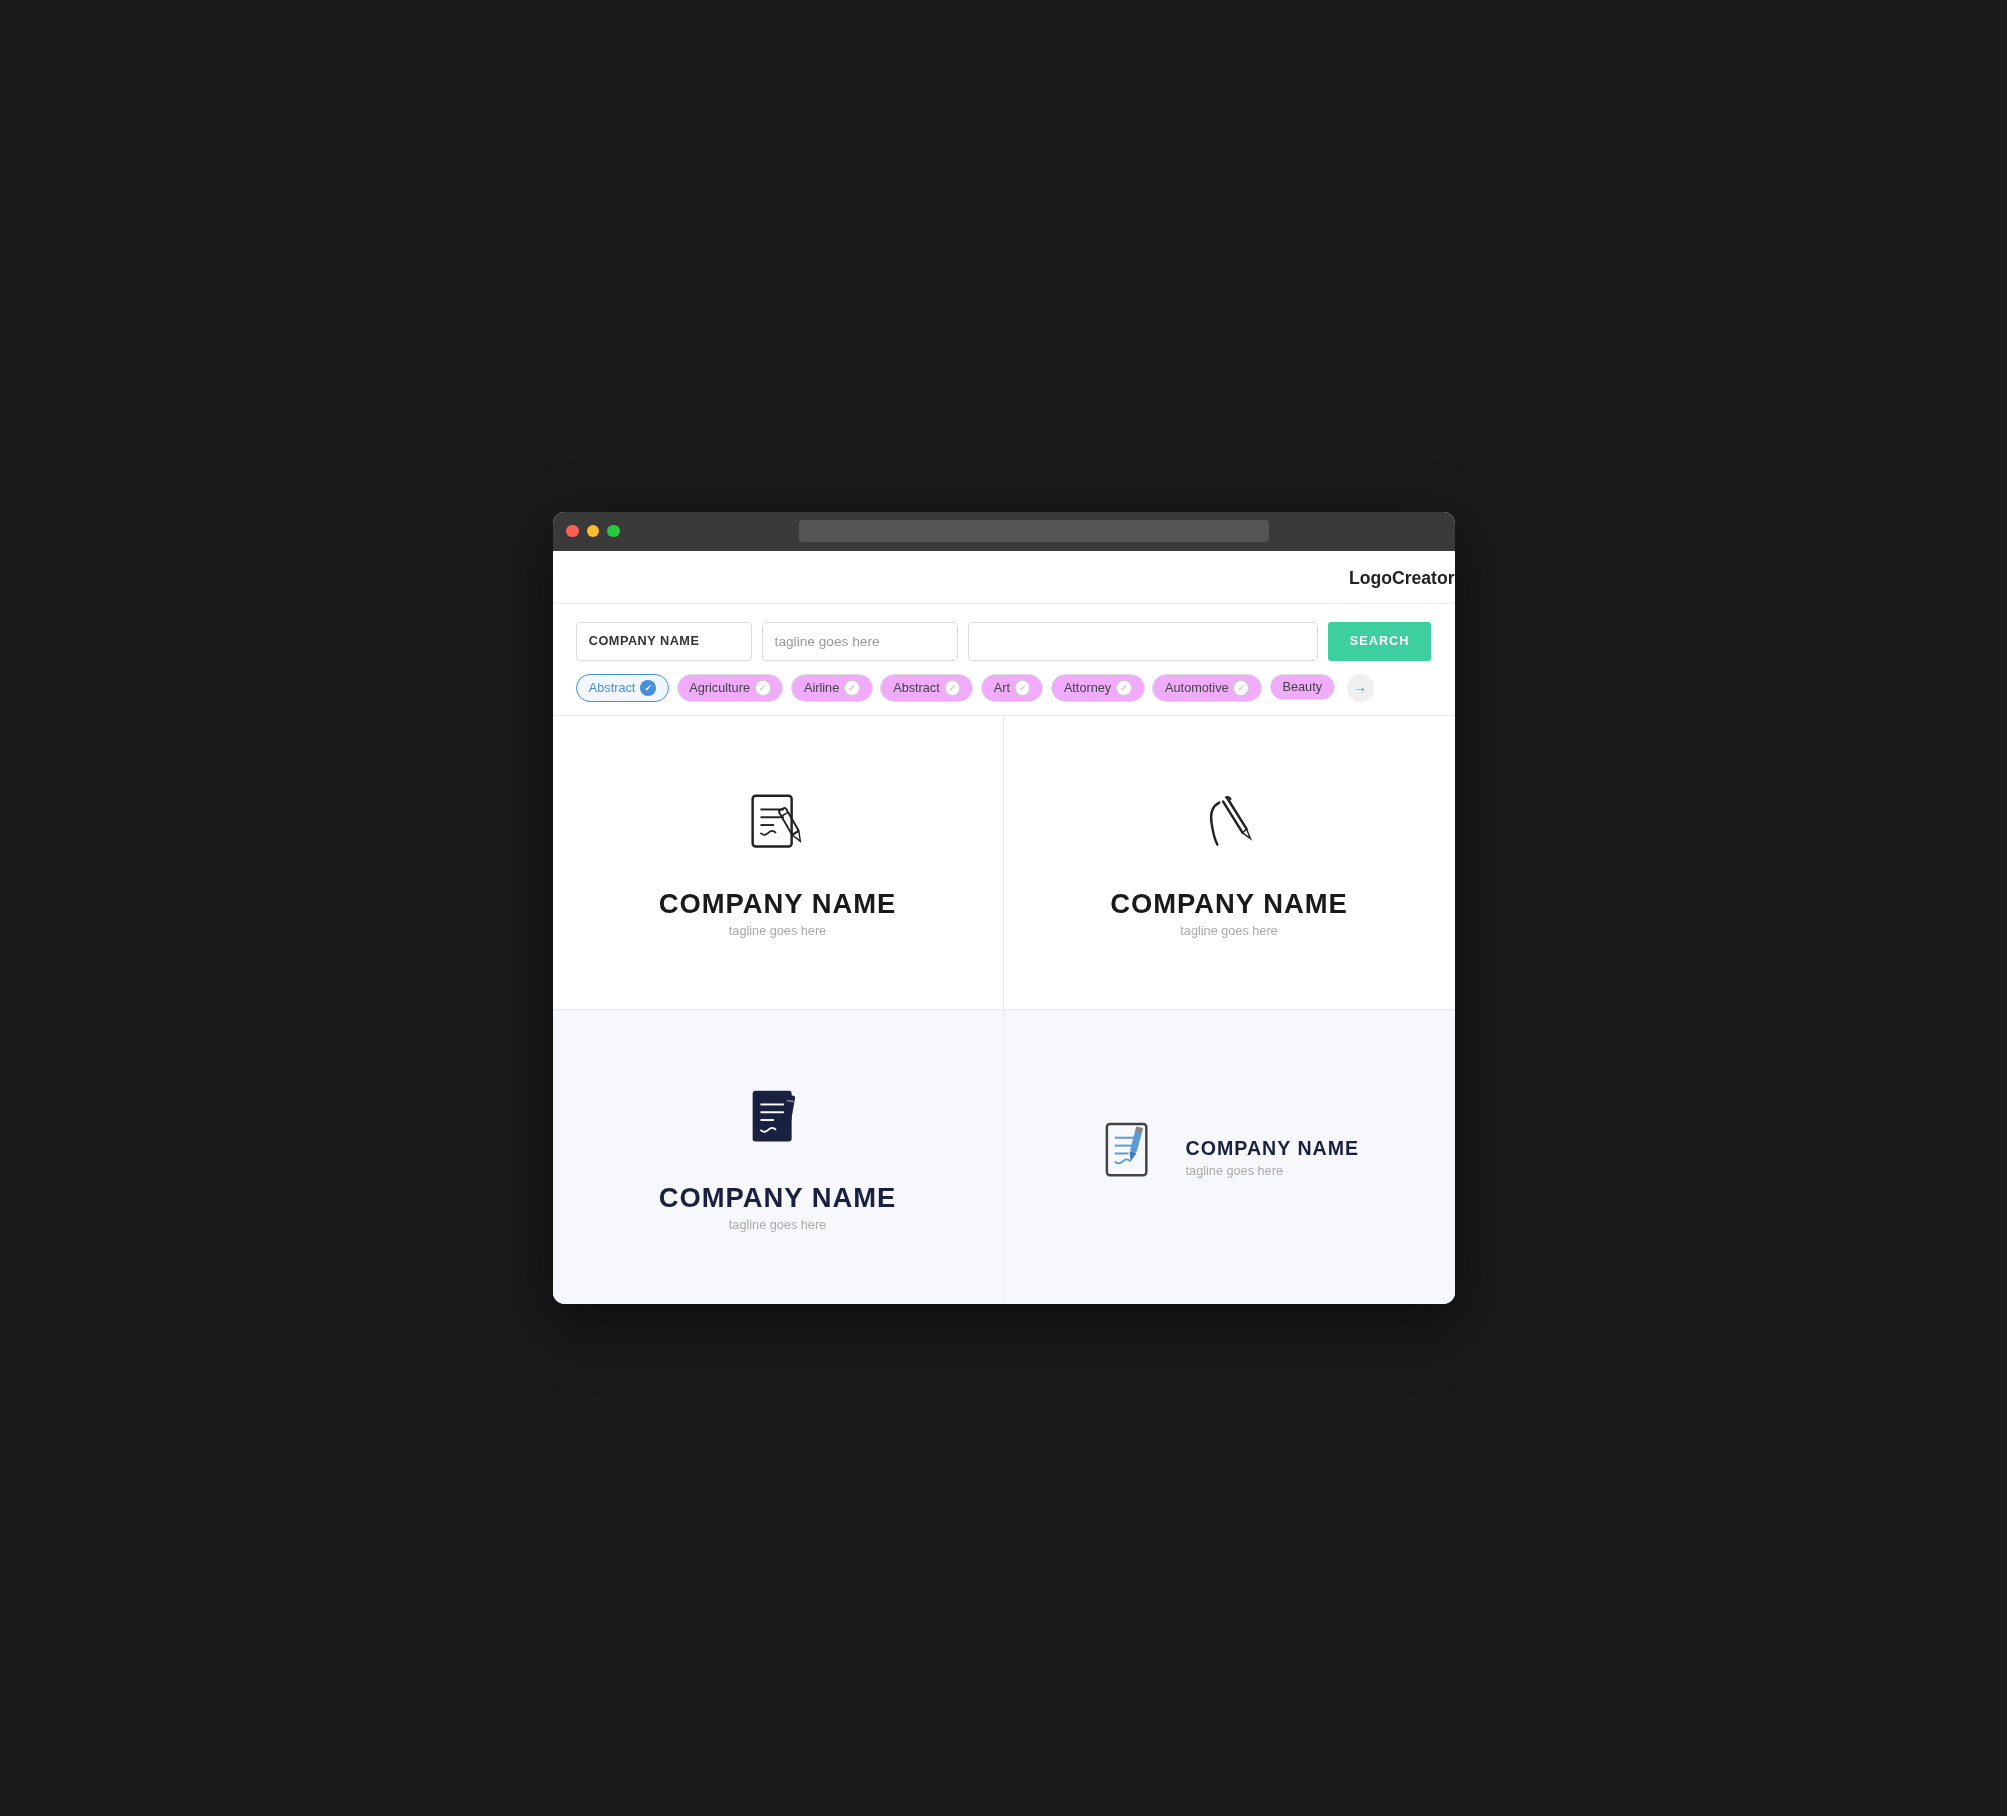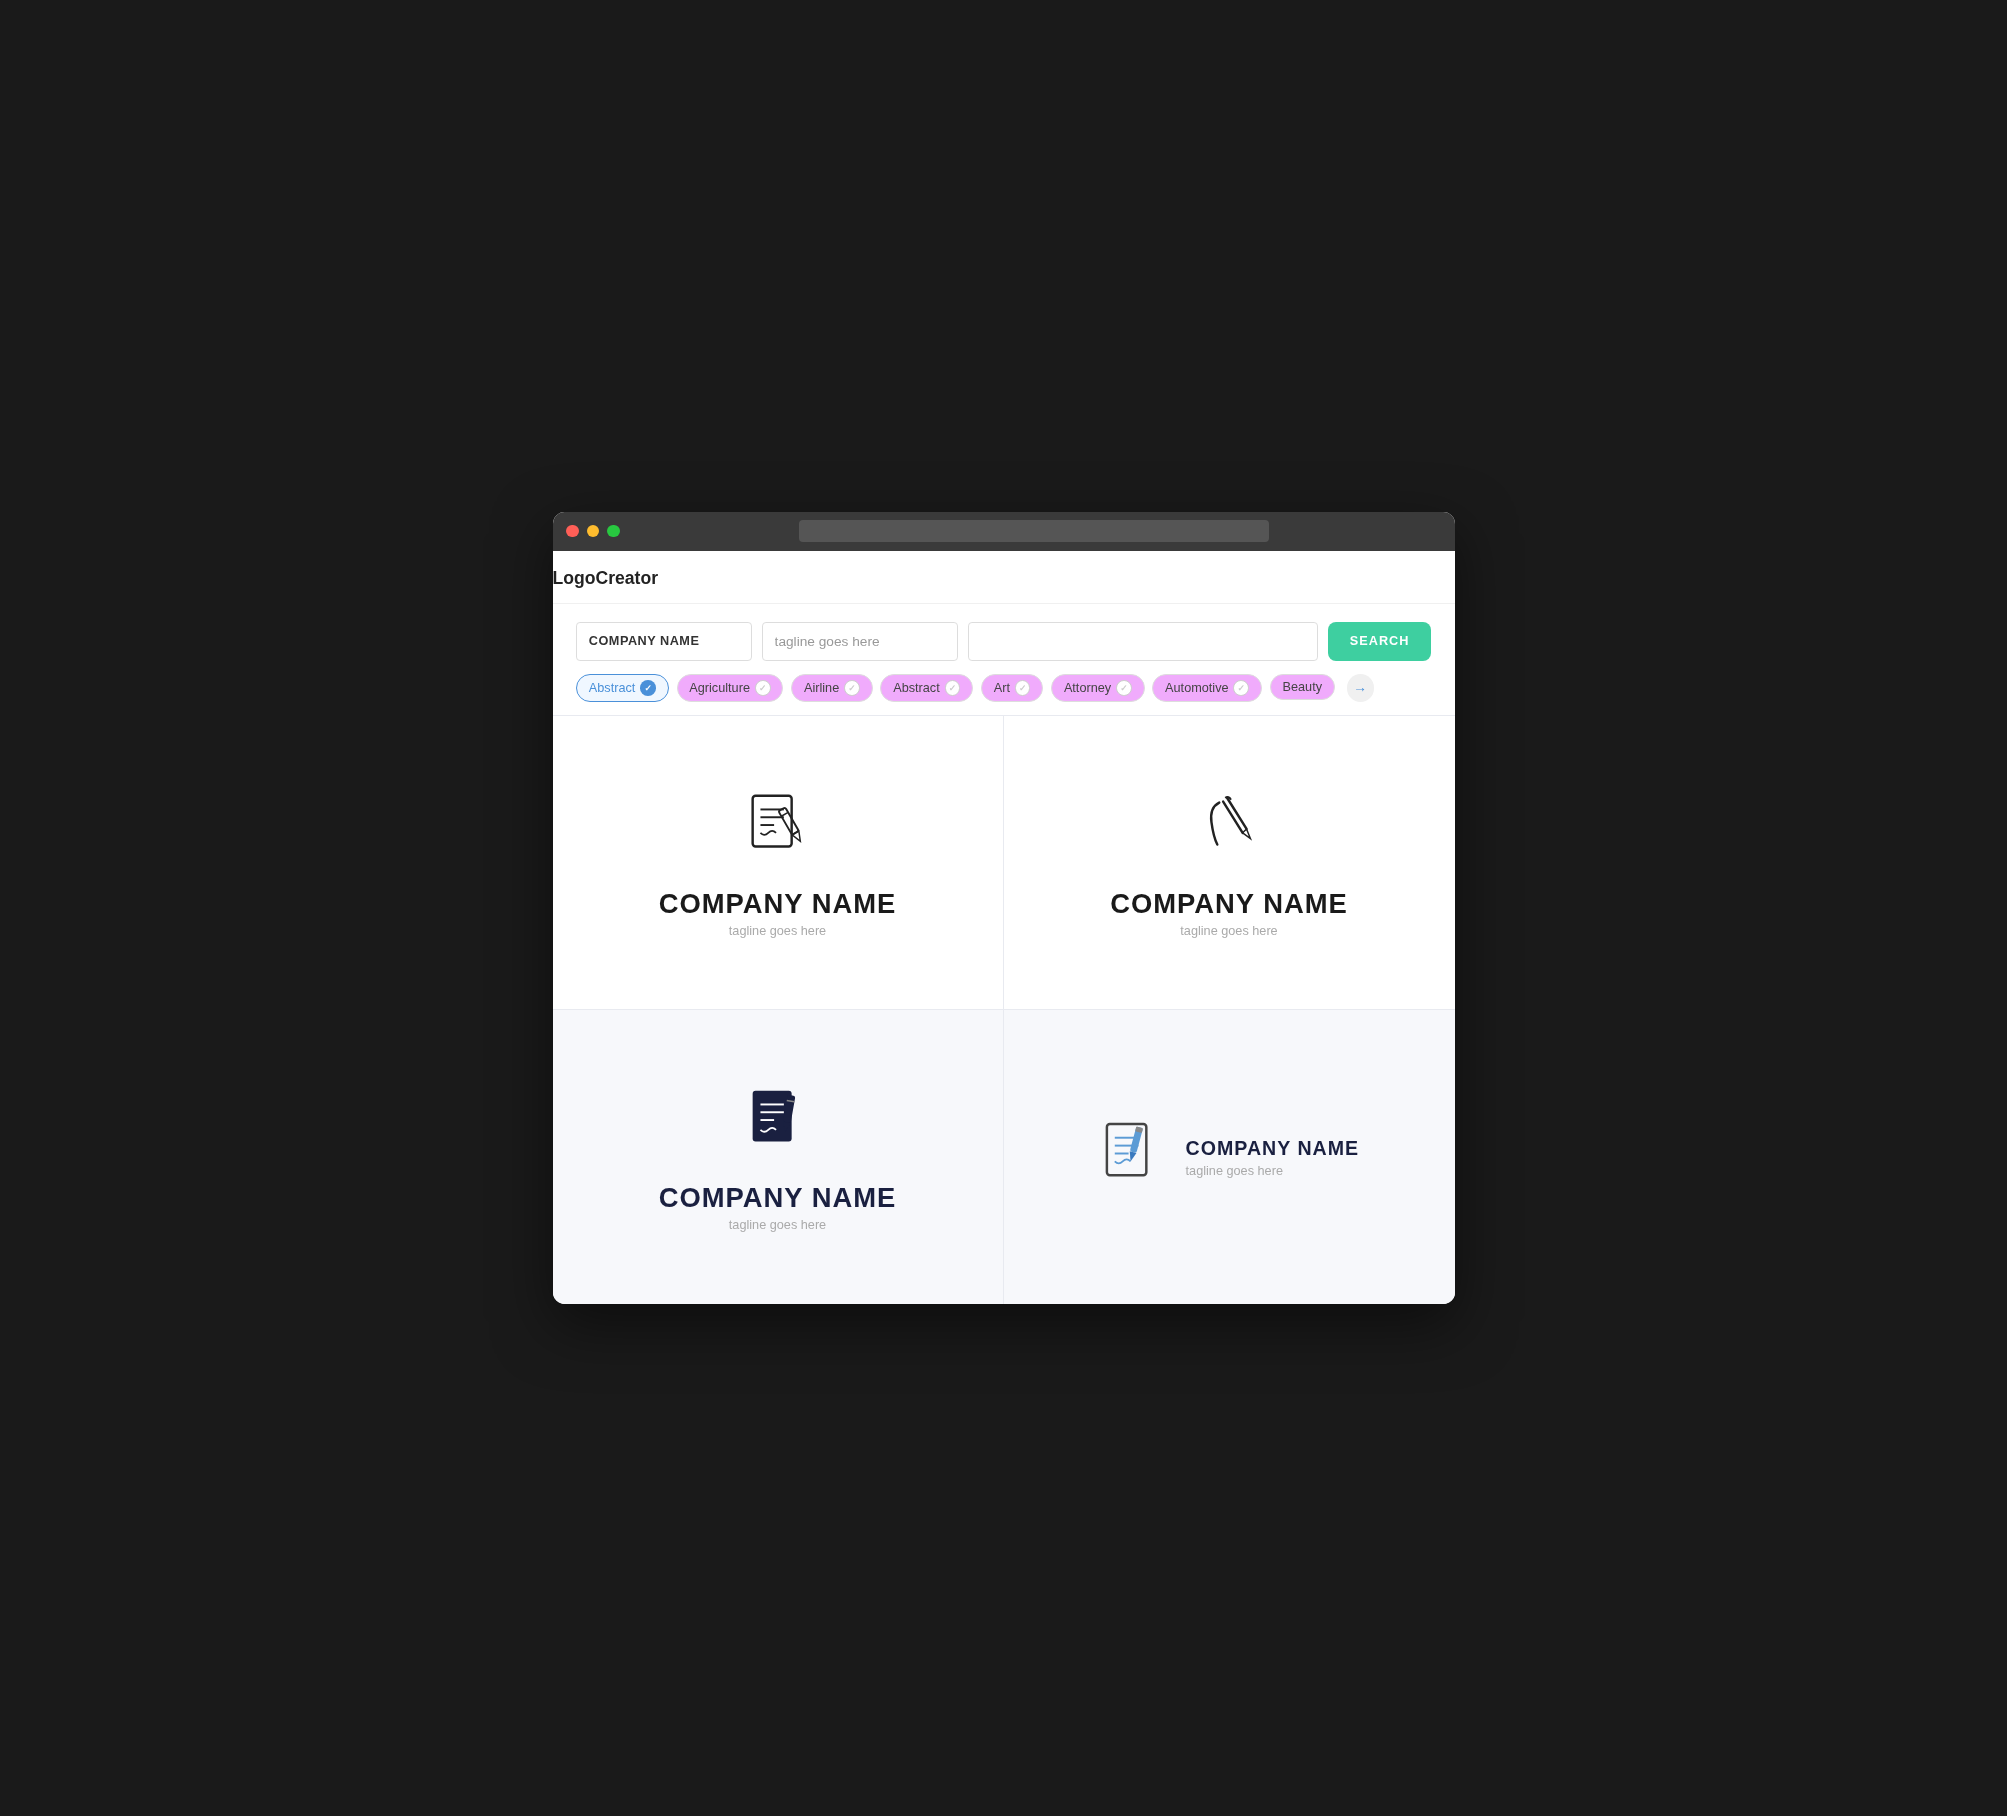--- a/index.html
+++ b/index.html
@@ -36,21 +36,21 @@
     .address-bar {
       flex: 1;
       margin-left: 9.8px;
       height: 21.6px;
       background: #555;
       border-radius: 3.9px;
       max-width: 470px;
       margin: 0 auto;
     }
     .app-header {
-      text-align: left;
+      text-align: right;
       padding: 17.6px 0 13.7px;
       border-bottom: 1px solid #f0f0f0;
     }
     .app-title {
       font-size: 17.6px;
       font-weight: 600;
       color: #222;
     }
     .search-bar {
       display: flex;
@@ -79,21 +79,21 @@
       color: #999;
     }
     .search-bar input:nth-child(3) {
       flex: 1;
     }
     .search-btn {
       height: 39px;
       background: #3ecfa0;
       color: #fff;
       border: none;
-      border-radius: 8px;
+      border-radius: 3px;
       padding: 0 21.6px;
       font-size: 12.7px;
       font-weight: 700;
       letter-spacing: 1px;
       cursor: pointer;
     }
     .category-bar {
       display: flex;
       align-items: flex-start;
       padding: 0 23.5px 13.7px;

